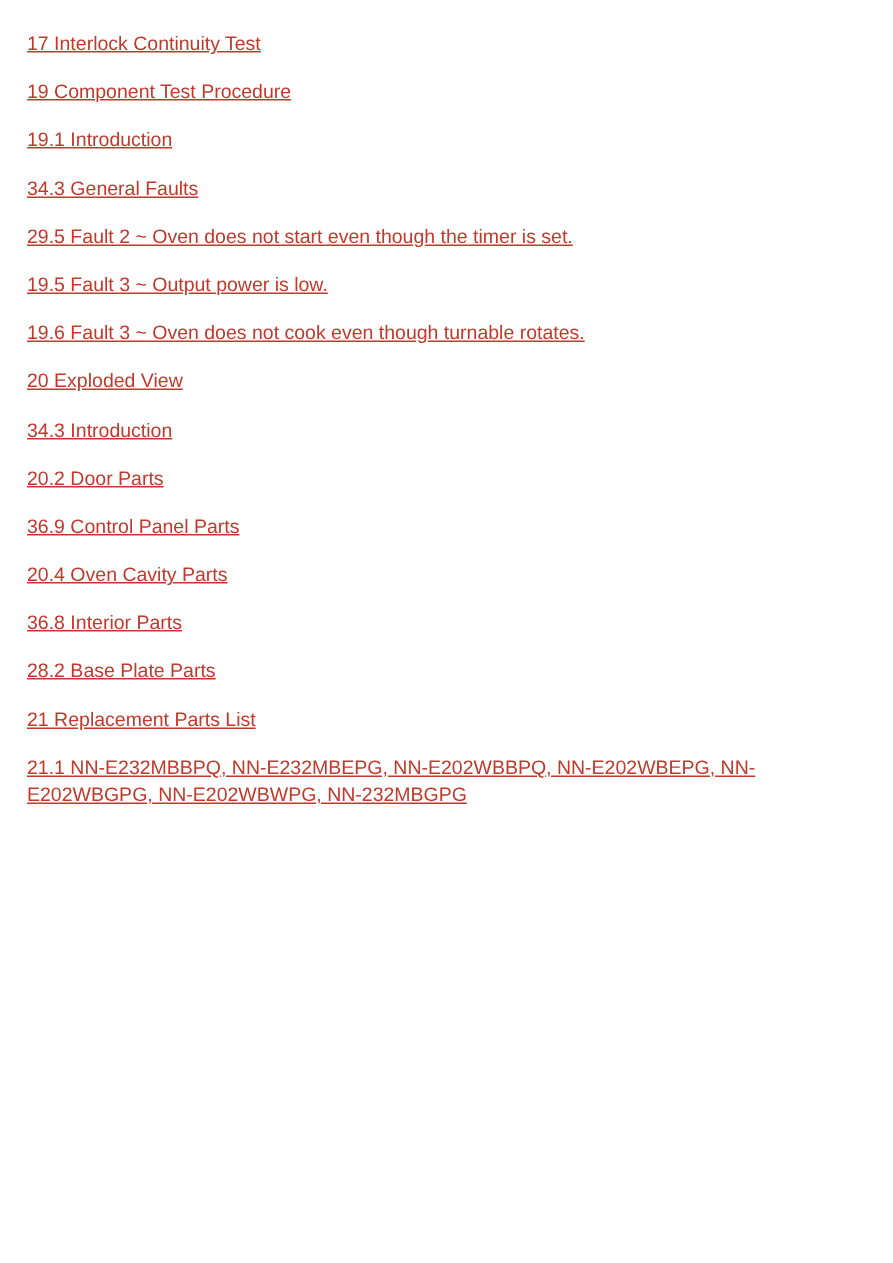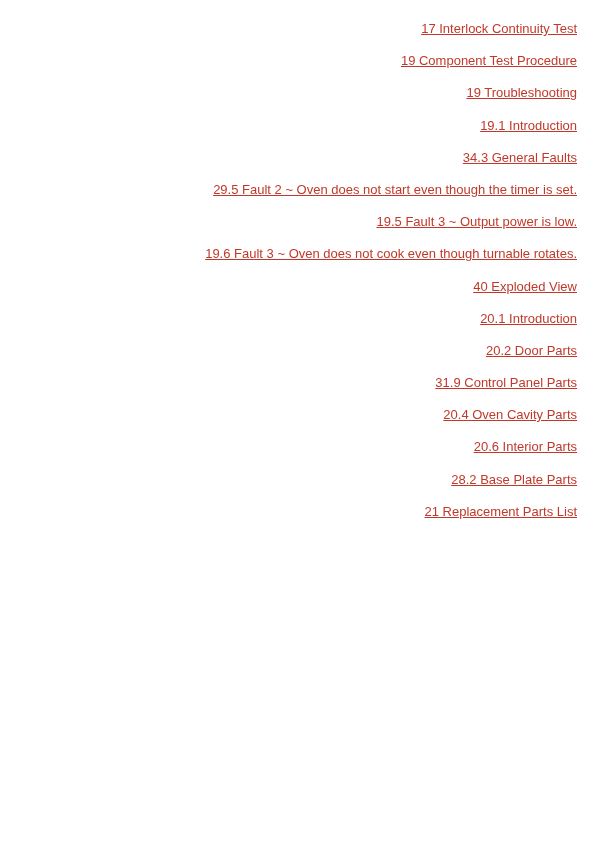--- a/index.html
+++ b/index.html
@@ -1,19 +1,18 @@
 <!DOCTYPE html>
 <html><head>
   <meta charset="utf-8">
   <style>
     * {
       margin: 0;
       padding: 0;
       box-sizing: border-box;
-      text-align: right;
     }
     body {
       background: #ffffff;
       font-family: Arial, Helvetica, sans-serif;
       font-size: 13px;
       padding: 20px 18px;
       width: 595px;
       min-height: 842px;
     }
     .toc-item {
@@ -26,27 +25,27 @@
       cursor: pointer;
       font-size: 13px;
     }
   </style>
 </head>
 <body>
 
 <div id="toc-container">
 <div class="toc-item"><a class="toc-link" href="#">17 Interlock Continuity Test</a></div>
     <div class="toc-item"><a class="toc-link" href="#">19 Component Test Procedure</a></div>
-    <div class="toc-item"><a class="toc-link" href="#">19 Troubleshooting</a></div>
     <div class="toc-item"><a class="toc-link" href="#">19.1 Introduction</a></div>
     <div class="toc-item"><a class="toc-link" href="#">34.3 General Faults</a></div>
     <div class="toc-item"><a class="toc-link" href="#">29.5 Fault 2 ~ Oven does not start even though the timer is set.</a></div>
     <div class="toc-item"><a class="toc-link" href="#">19.5 Fault 3 ~ Output power is low.</a></div>
     <div class="toc-item"><a class="toc-link" href="#">19.6 Fault 3 ~ Oven does not cook even though turnable rotates.</a></div>
-    <div class="toc-item"><a class="toc-link" href="#">40 Exploded View</a></div>
-    <div class="toc-item"><a class="toc-link" href="#">20.1 Introduction</a></div>
+    <div class="toc-item"><a class="toc-link" href="#">20 Exploded View</a></div>
+    <div class="toc-item"><a class="toc-link" href="#">34.3 Introduction</a></div>
     <div class="toc-item"><a class="toc-link" href="#">20.2 Door Parts</a></div>
-    <div class="toc-item"><a class="toc-link" href="#">31.9 Control Panel Parts</a></div>
+    <div class="toc-item"><a class="toc-link" href="#">36.9 Control Panel Parts</a></div>
     <div class="toc-item"><a class="toc-link" href="#">20.4 Oven Cavity Parts</a></div>
-    <div class="toc-item"><a class="toc-link" href="#">20.6 Interior Parts</a></div>
+    <div class="toc-item"><a class="toc-link" href="#">36.8 Interior Parts</a></div>
     <div class="toc-item"><a class="toc-link" href="#">28.2 Base Plate Parts</a></div>
     <div class="toc-item"><a class="toc-link" href="#">21 Replacement Parts List</a></div>
+    <div class="toc-item"><a class="toc-link" href="#">21.1 NN-E232MBBPQ, NN-E232MBEPG, NN-E202WBBPQ, NN-E202WBEPG, NN-E202WBGPG, NN-E202WBWPG, NN-232MBGPG</a></div>
   </div>
 
 </body></html>

